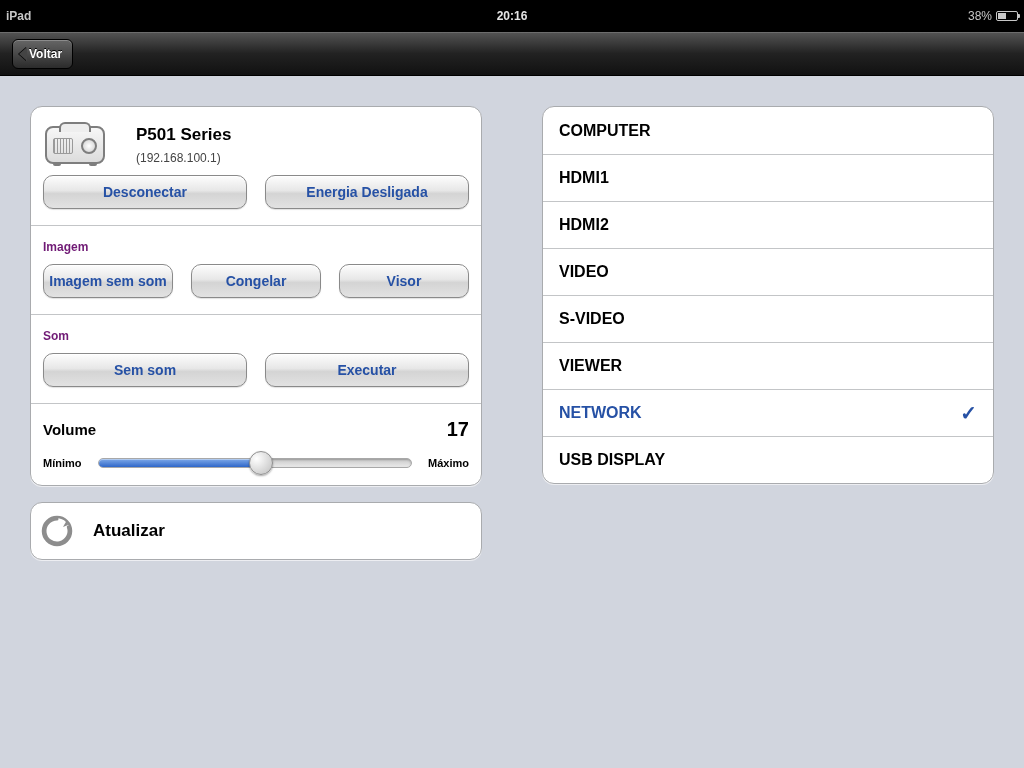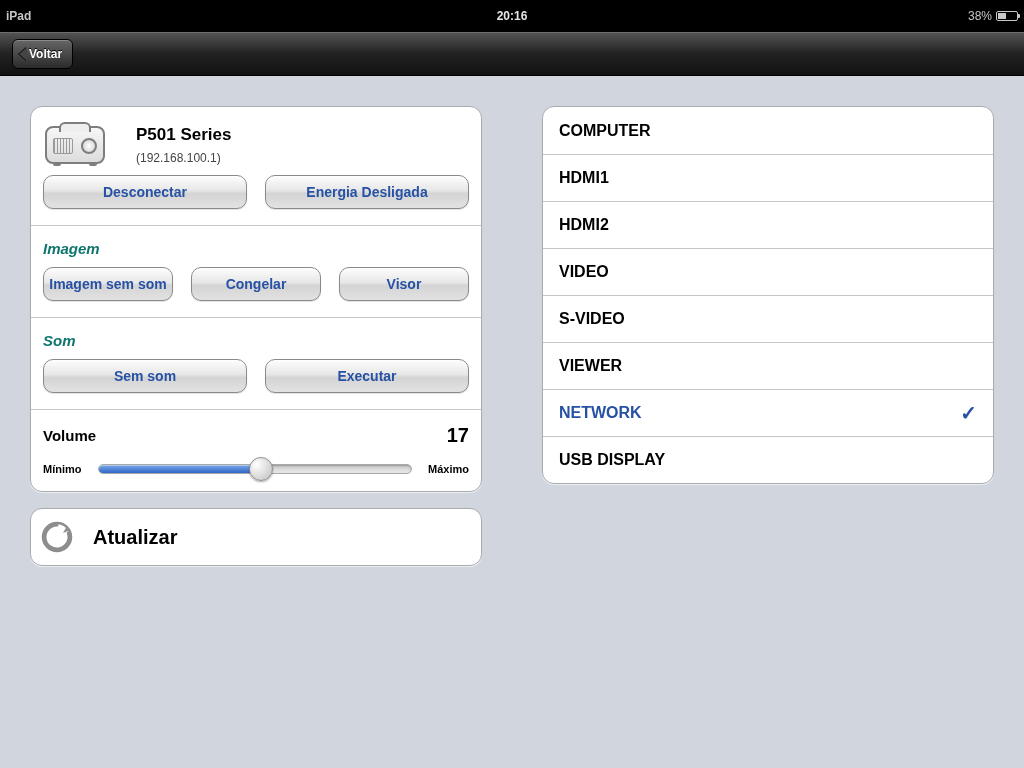--- a/index.html
+++ b/index.html
@@ -76,21 +76,21 @@
     background:#fff; border:1px solid #a9abae; border-radius:12px;
     box-shadow: 0 1px 0 rgba(255,255,255,.6);
     overflow:hidden;
   }
   .section{
     border-top:1px solid #c3c5c7;
   }
   .section:first-child{ border-top:none; }
   .pad{ padding: 14px 12px 16px 12px; }
   .section-title{
-    font-size:15px; font-weight:bold; color:#0f766e; margin-bottom:10px;font-style:italic;
+    font-size:12px; font-weight:bold; color:#701a75; margin-bottom:10px;
   }
   
   .row{ display:flex; gap:18px; }
   .row.two > *{ flex:1; }
   .row.three > *{ flex:1; }
   .row.split > *{ flex:1; }
 
   .ibtn{
     display:flex; align-items:center; justify-content:center;
     height:34px; border-radius:10px;
@@ -140,21 +140,21 @@
     cursor:pointer;
   }
 
   
   .refresh{
     margin-top:16px;
   }
   .refresh .inner{
     display:flex; align-items:center; gap:20px; padding:12px 10px;
   }
-  .refresh .label{ font-size:20px; font-weight:bold;}
+  .refresh .label{ font-size:17px; font-weight:bold;}
   .refresh-icon{ width:32px; height:32px; }
   .refresh-icon svg{ width:100%; height:100%; }
 
   
   .list{ }
   .list .item{
     height:47px; border-top:1px solid #c3c5c7;
     display:flex; align-items:center; padding:0 16px;
     font-size:16px; font-weight:bold; color:#000;
     cursor:pointer; justify-content:space-between;

